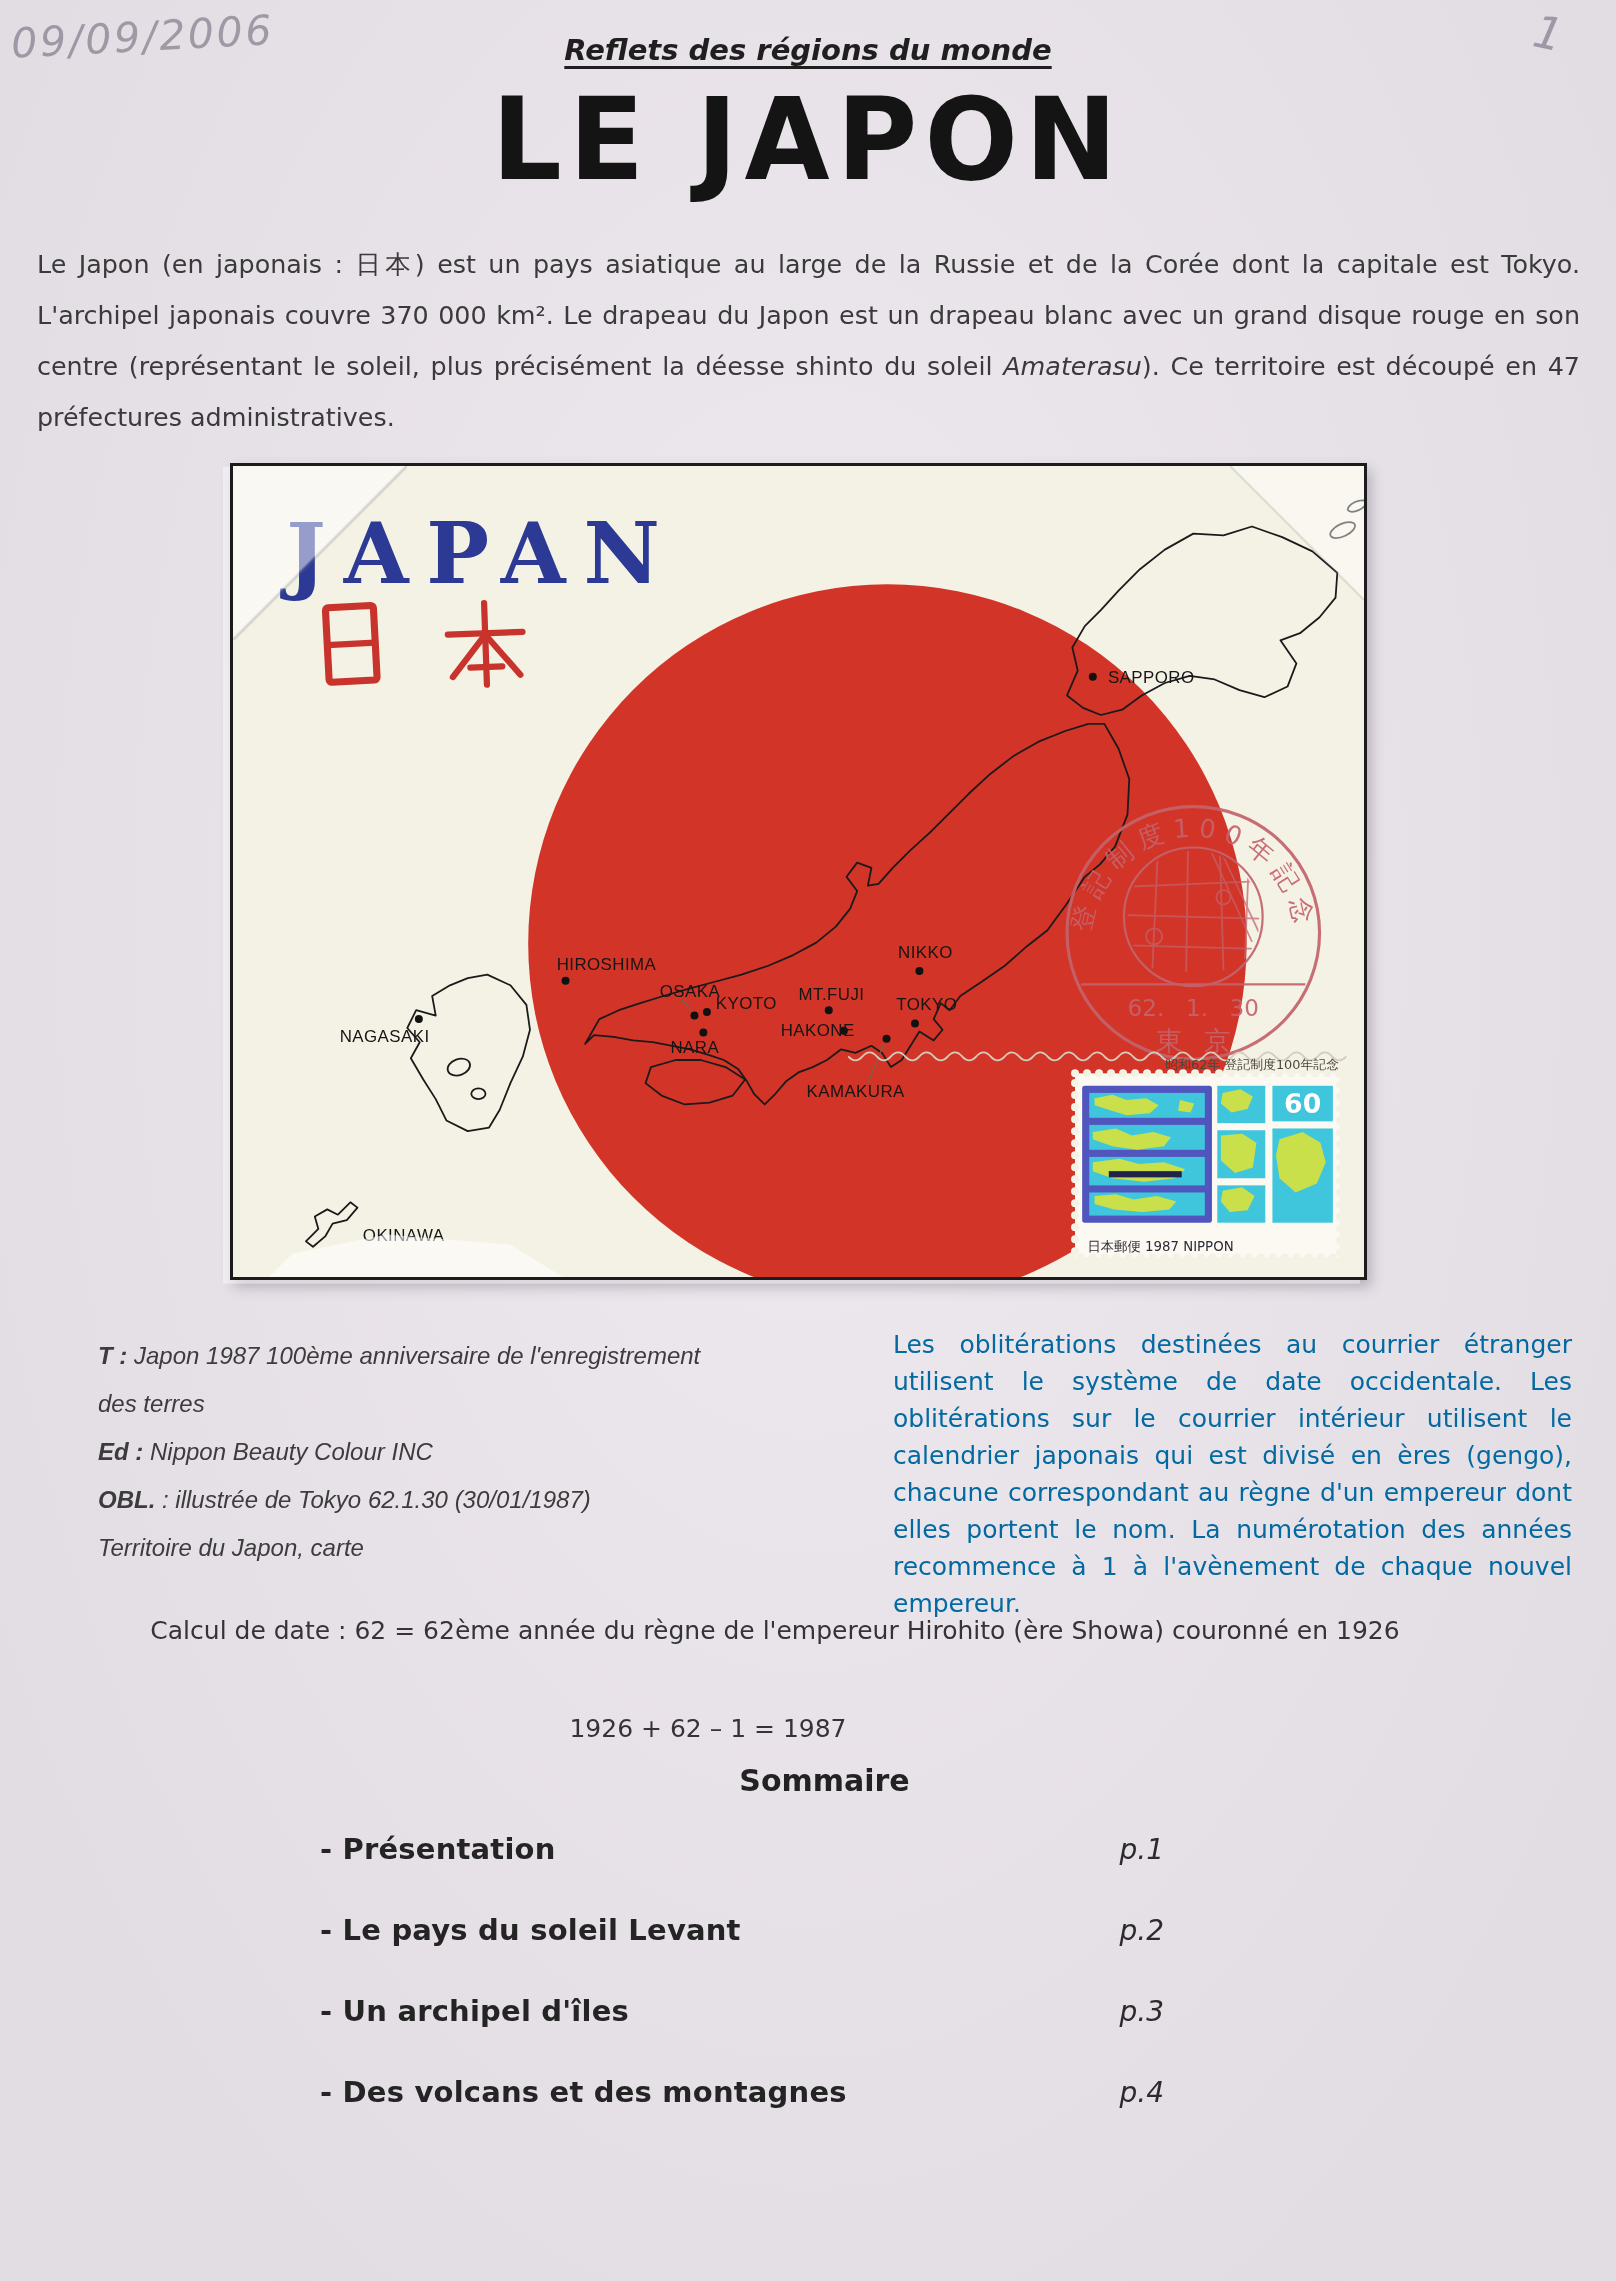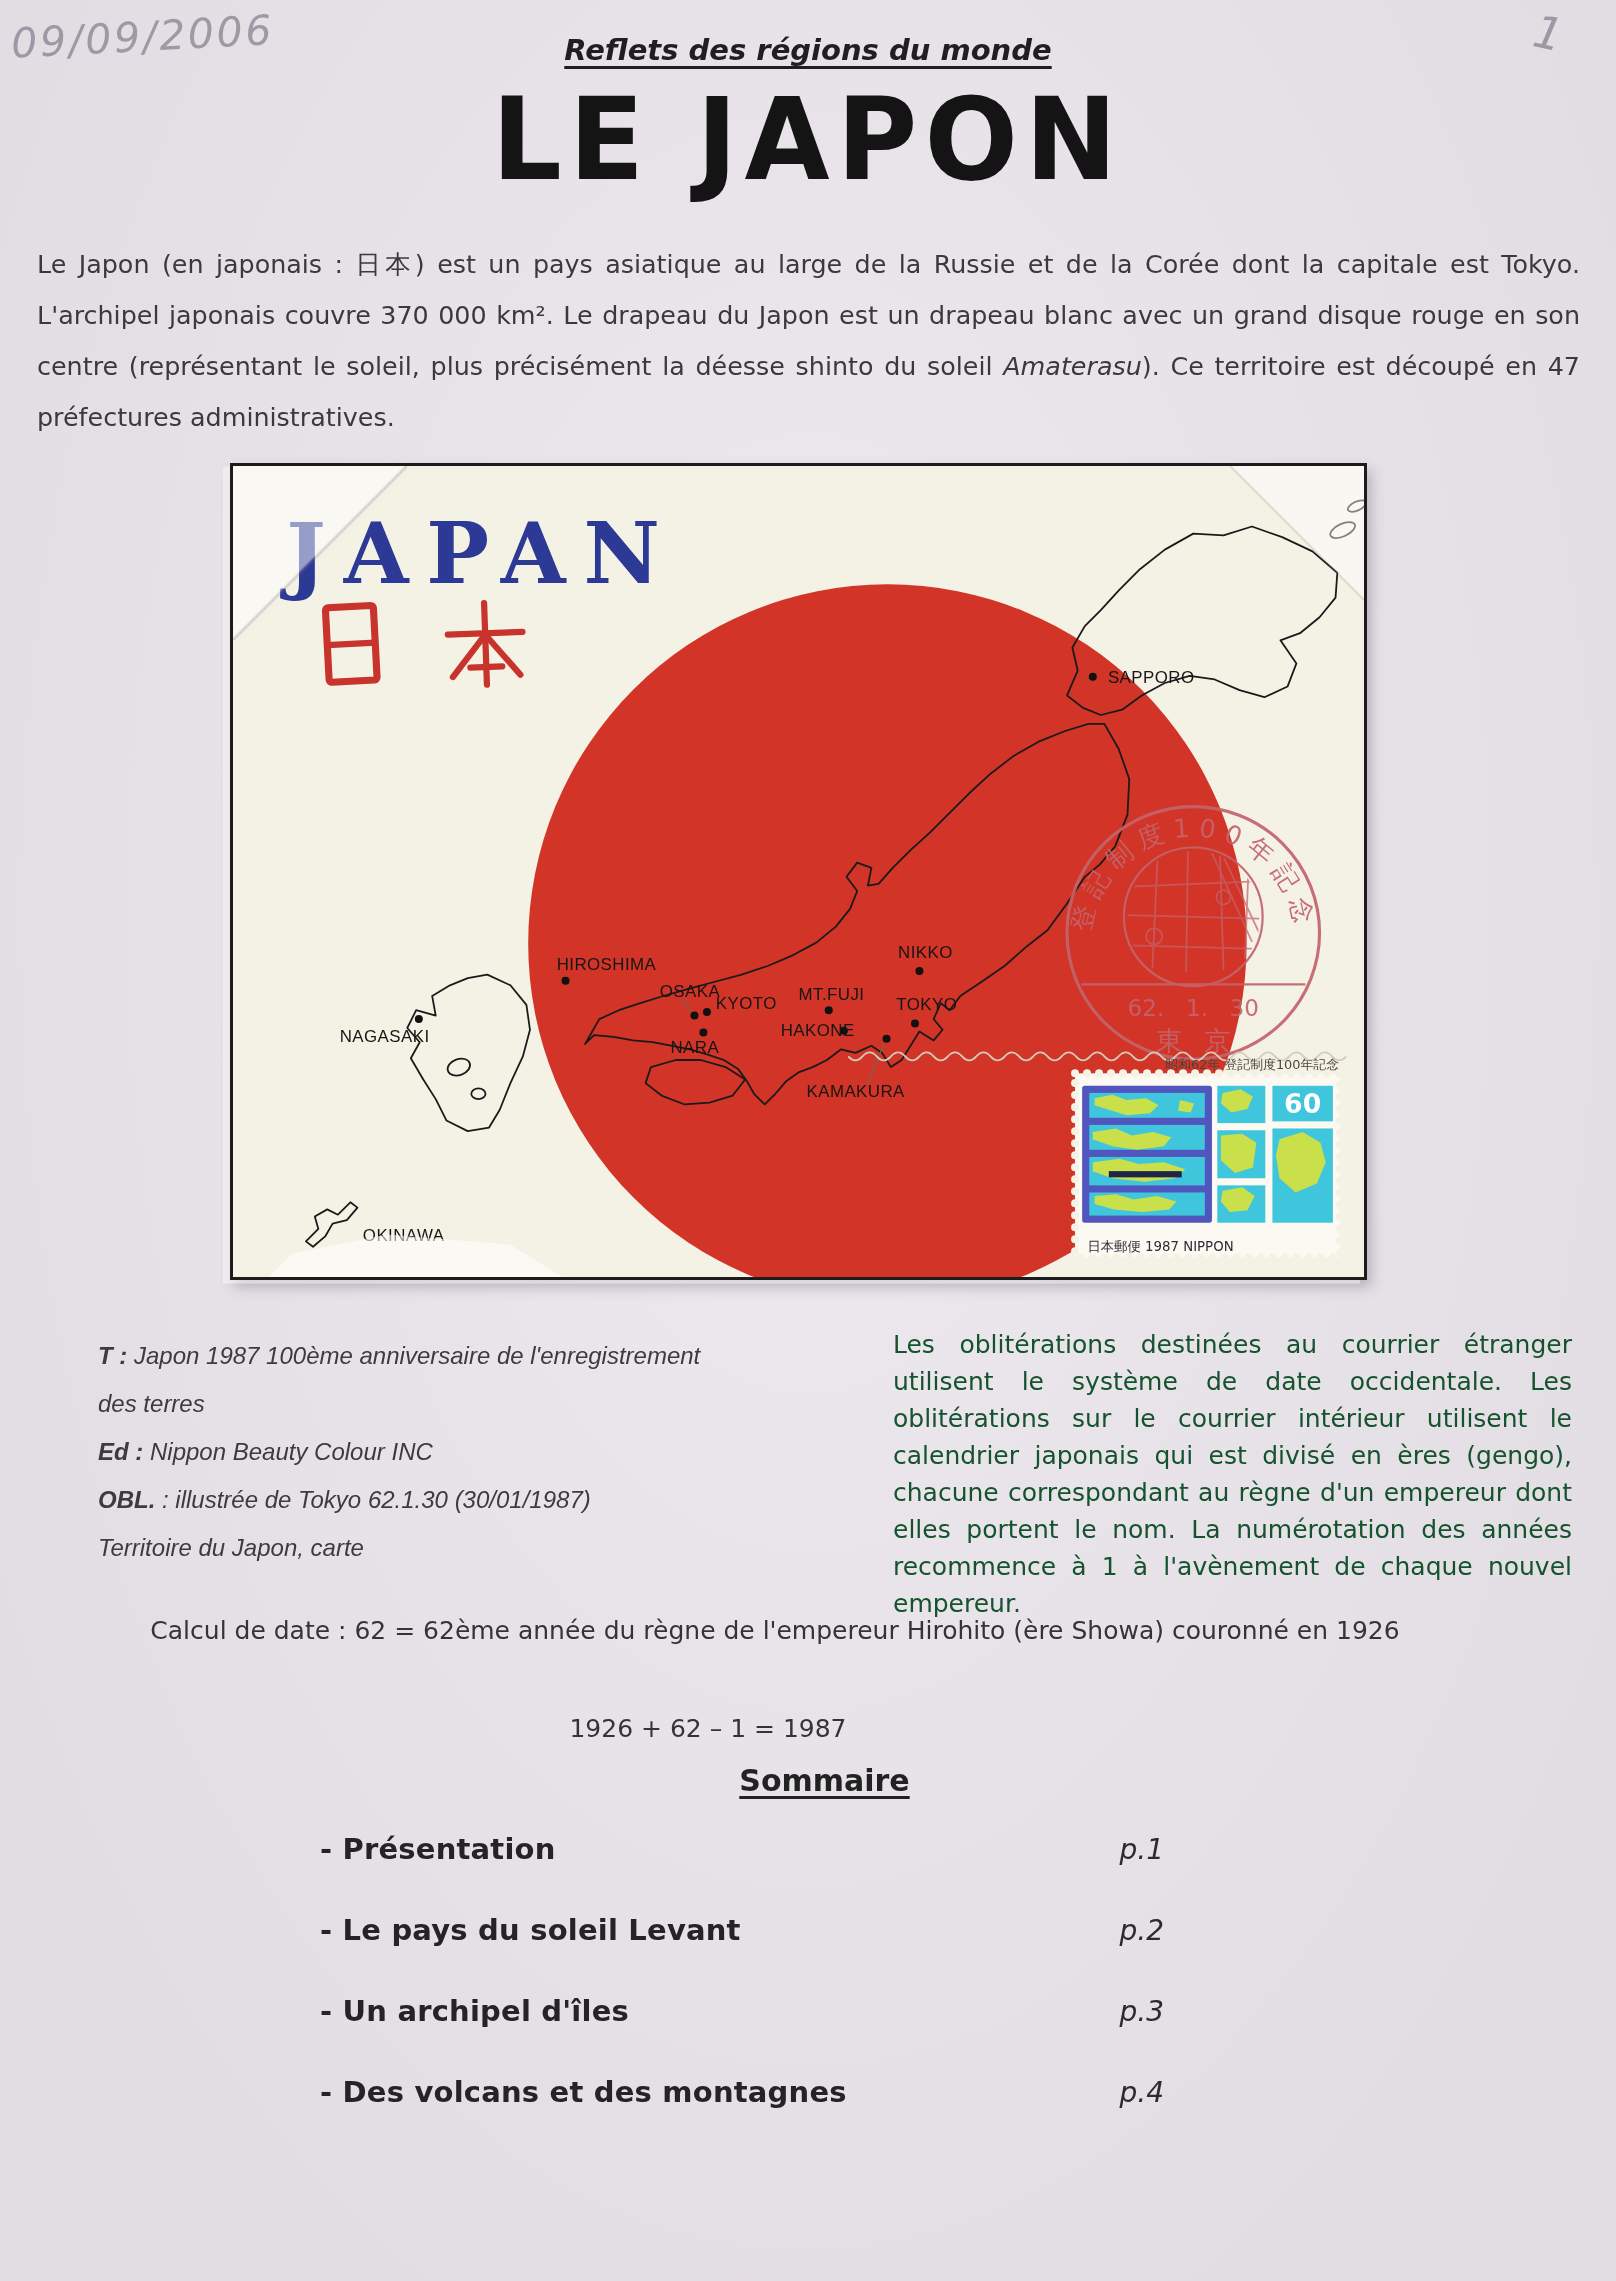--- a/index.html
+++ b/index.html
@@ -49,29 +49,29 @@
   
   #caption{
     position:absolute;left:98px;top:1332px;width:446px;
     font-family:"Liberation Sans",sans-serif;font-style:italic;
     font-size:24px;color:#3c3c3c;
   }
   #caption div{height:48px;line-height:48px;white-space:nowrap;}
   #caption b{font-weight:bold;}
   #right-col{
     position:absolute;left:893px;top:1326px;width:679px;
-    font-size:25px;line-height:37px;text-align:justify;color:#14532d;
+    font-size:25px;line-height:37px;text-align:justify;color:#0369a1;
   }
   #calc1{position:absolute;left:53px;top:1616px;width:1444px;text-align:center;font-size:25px;color:#343434;}
   #calc2{position:absolute;left:53px;top:1714px;width:1310px;text-align:center;font-size:25px;color:#343434;}
   #sommaire-title{
     position:absolute;left:0;top:1763px;width:1616px;text-align:center;
     font-size:30px;font-weight:bold;color:#222;
   }
-  #sommaire-title span{text-decoration:underline;text-underline-offset:5.3px;text-decoration-thickness:2.7px;margin-left:33px;}
+  #sommaire-title span{text-underline-offset:5.3px;text-decoration-thickness:2.7px;margin-left:33px;}
   #sommaire-list{position:absolute;left:320px;top:1832px;width:844px;}
   .som-row{display:flex;justify-content:space-between;align-items:baseline;height:36px;margin-bottom:45px;}
   .som-label{font-size:29px;font-weight:bold;color:#242424;letter-spacing:0.2px;}
   .som-page{font-size:28px;font-style:italic;color:#2b2b2b;}
 </style>
 </head>
 <body>
 
 <div id="hw-date" class="handwritten">09/09/2006</div>
 <div id="hw-page" class="handwritten">1</div>

